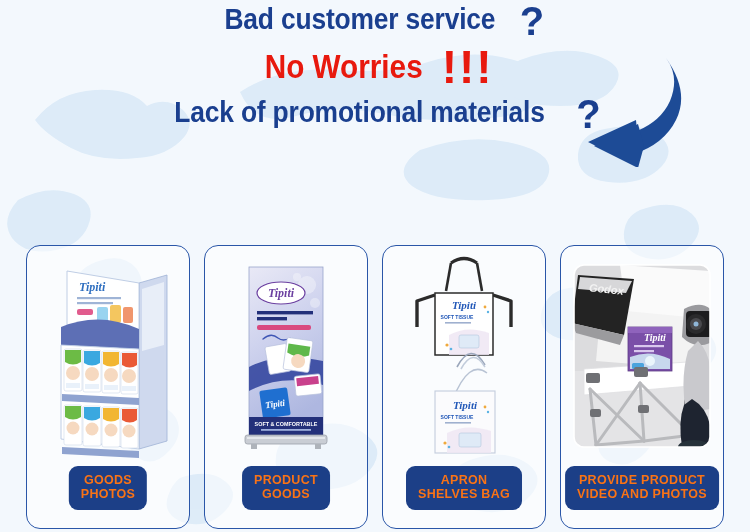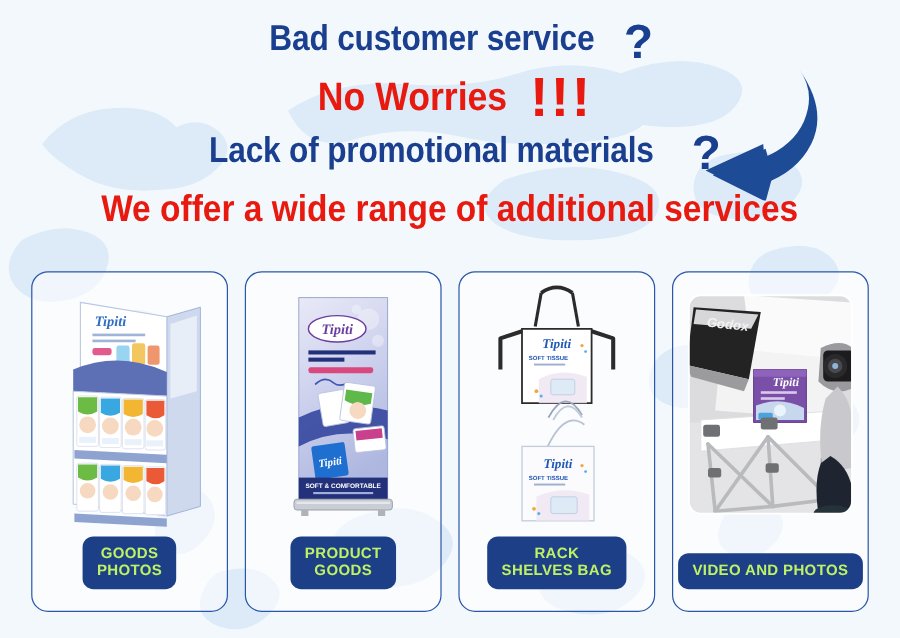--- a/index.html
+++ b/index.html
@@ -27,21 +27,20 @@
     inset: 0;
     z-index: 0;
     pointer-events: none;
   }
   .map-bg svg { display: block; width: 100%; height: 100%; }
 
   
   .headline {
     position: relative;
     z-index: 3;
-    padding-top: 14px;
     text-align: center;
     line-height: 1.08;
   }
   .hl-row {
     display: block;
     white-space: nowrap;
   }
   .hl-line1, .hl-line2 {
     color: #1a3f8f;
     font-weight: 700;
@@ -115,38 +114,39 @@
     height: 284px;
     border: 1.6px solid #2a56a8;
     border-radius: 14px;
     background: rgba(255,255,255,0.55);
     box-sizing: border-box;
     display: flex;
     flex-direction: column;
     align-items: flex-end;
     justify-content: flex-start;
     overflow: hidden;
+    margin-top: 19px;
   }
   .card-art {
     position: relative;
     width: 100%;
     height: 218px;
     display: flex;
     align-items: center;
     justify-content: center;
     overflow: hidden;
   }
   .card-art svg { display: block; }
   .card-label {
     position: absolute;
     bottom: 18px;
     left: 50%;
     transform: translateX(-50%);
     background: #1c3f87;
-    color: #bef264;
+    color: #f97316;
     border-radius: 9px;
     padding: 7px 12px 8px;
     text-align: center;
     font-size: 12.5px;
     font-weight: 700;
     line-height: 1.18;
     letter-spacing: 0.3px;
     white-space: nowrap;
     box-sizing: border-box;
   }
@@ -184,23 +184,20 @@
   <div class="headline">
     <div class="hl-row">
       <span class="hl-line1">Bad customer service</span><span class="qmark">?</span>
     </div>
     <div class="hl-row">
       <span class="hl-line3">No Worries</span><span class="bangs">!!!</span>
     </div>
     <div class="hl-row">
       <span class="hl-line2">Lack of promotional materials</span><span class="qmark">?</span>
     </div>
-    <div class="hl-row">
-      <span class="hl-line4">We offer a wide range of additional services</span>
-    </div>
   </div>
 
   <div class="arrow">
     <svg viewBox="0 0 140 115" xmlns="http://www.w3.org/2000/svg">
       <path d="M118 6 q24 34 10 62 q-12 24 -42 34 l2 12 -48 -24 48 -22 1 11 q24 -10 33 -30 q10 -24 -4 -43z" fill="#1d4b96"></path>
       <path d="M96 94 l-6 -22 -44 22 44 22 z" fill="#1d4b96"></path>
     </svg>
   </div>
 
   <div class="cards">
@@ -361,21 +358,21 @@
           <rect x="56" y="173" width="26" height="1.6" fill="#9fb0cf"></rect>
           <path d="M58 184 q20 -10 44 -2 L102 204 L58 204 Z" fill="#efe6f3" opacity="0.85"></path>
           <rect x="70" y="184" width="22" height="14" rx="2" fill="#dfeaf7" stroke="#b4c6dd" stroke-width="0.6"></rect>
           <circle cx="56" cy="194" r="1.6" fill="#f0a93c"></circle>
           <circle cx="60" cy="198" r="1.3" fill="#5bb3e4"></circle>
           <circle cx="96" cy="158" r="1.4" fill="#f0a93c"></circle>
           <circle cx="99" cy="163" r="1.2" fill="#5bb3e4"></circle>
         </svg>
       </div>
       <div class="card-label">
-        <span class="lbl-line">RACK</span>
+        <span class="lbl-line">APRON</span>
         <span class="lbl-line">SHELVES BAG</span>
       </div>
     </div>
 
     <div class="card">
       <div class="card-art">
         <svg width="152" height="212" viewBox="0 0 152 212" xmlns="http://www.w3.org/2000/svg">
           <defs>
             <clipPath id="photoClip">
               <rect x="8" y="16" width="136" height="182" rx="10"></rect>
@@ -430,18 +427,19 @@
             <circle cx="130" cy="75" r="6" fill="#4a4a4e"></circle>
             <circle cx="130" cy="75" r="2.5" fill="#8fb6d8"></circle>
             <path d="M132 92 q14 14 12 38 L144 160 L120 164 q-6 -34 2 -62 z" fill="#c9c9cd"></path>
             <path d="M126 150 q14 8 18 26 L144 198 L116 198 q-4 -26 2 -42 z" fill="#1e2430"></path>
             <ellipse cx="128" cy="198" rx="16" ry="7" fill="#26323a"></ellipse>
           </g>
           <rect x="8" y="16" width="136" height="182" rx="10" fill="none" stroke="#ffffff" stroke-width="1.6"></rect>
         </svg>
       </div>
       <div class="card-label">
+        <span class="lbl-line">PROVIDE PRODUCT</span>
         <span class="lbl-line">VIDEO AND PHOTOS</span>
       </div>
     </div>
 
   </div>
 </div>
 
 </body></html>

